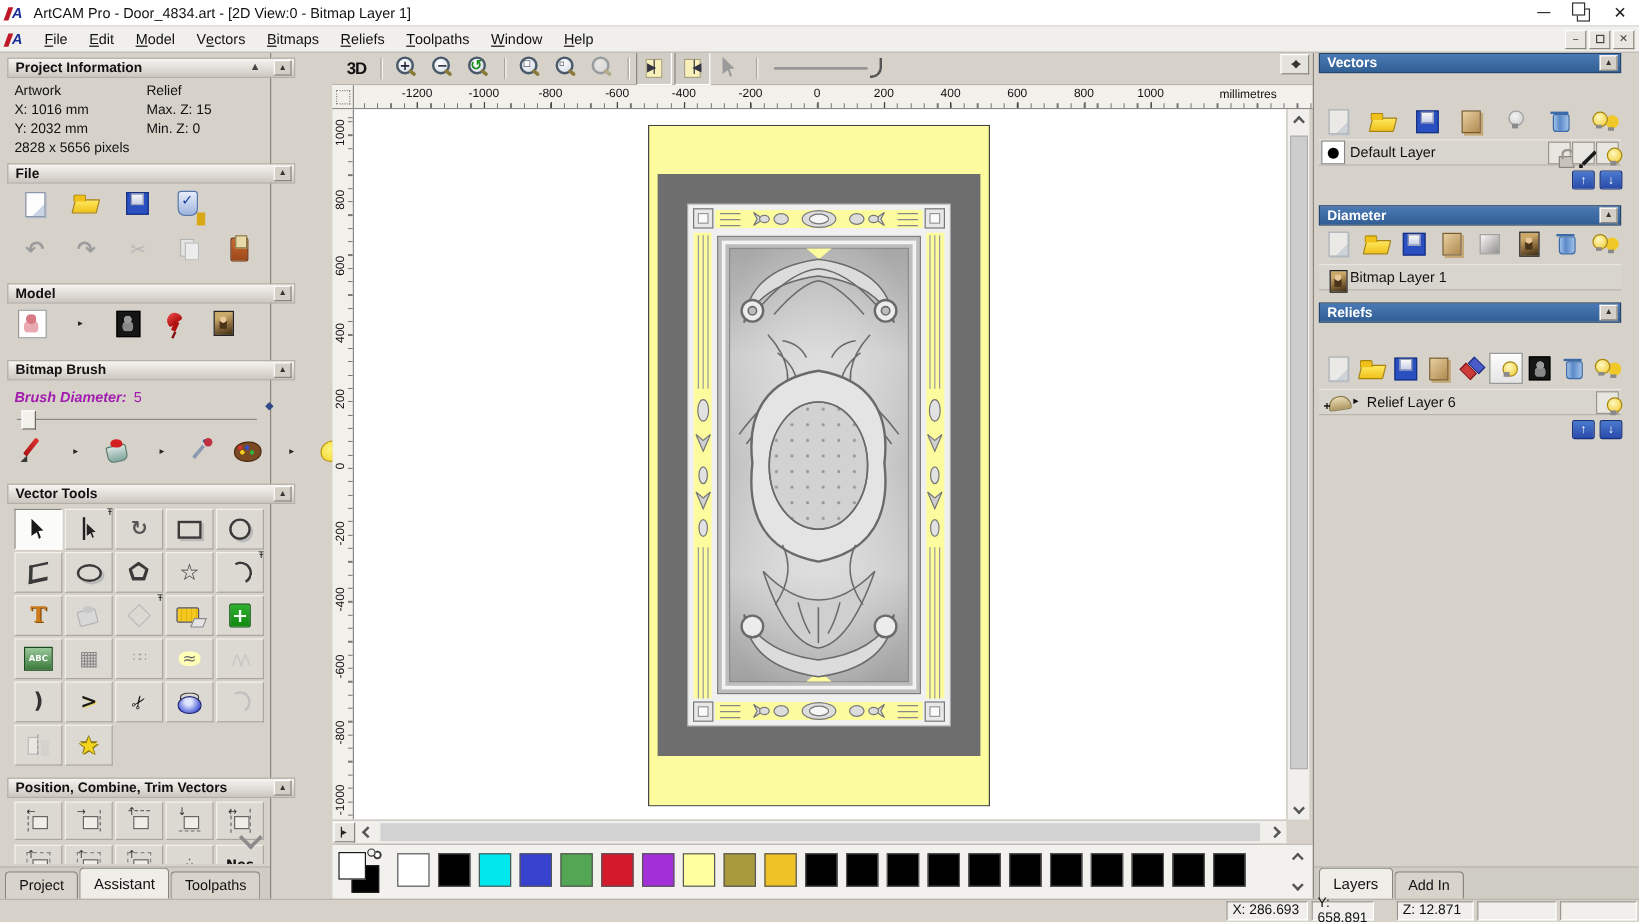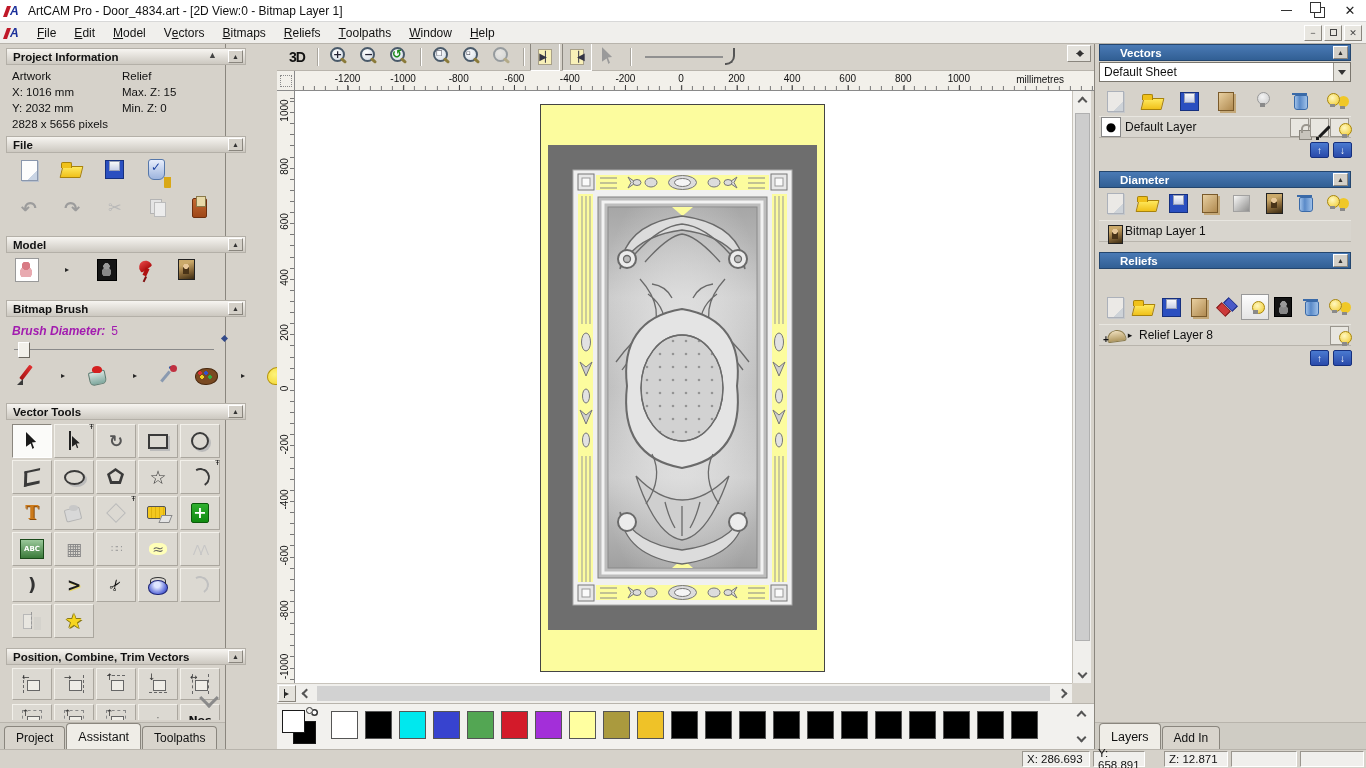--- a/index.html
+++ b/index.html
@@ -211,21 +211,21 @@
   #palette{position:absolute;left: 0;top:659px;width:817px;height:46px;background:#f2f1ee;border-top:1px solid #b8b4ac}
   #fgbg{position:absolute;left:3px;top:4px;width:50px;height:38px}
   #fgbg .fg{position:absolute;left:2px;top:2px;width:23px;height:23px;background:#fff;border:1.5px solid #1a1a1a;z-index:2}
   #fgbg .bg{position:absolute;left:13px;top:13px;width:23px;height:23px;background:#000;border:1.5px solid #1a1a1a}
   #fgbg .lnk{position:absolute;left:26px;top:-1px;width:7px;height:7px;border:1.5px solid #333;border-radius:50%;box-shadow:5px 2px 0 -1.5px #fff,5px 2px 0 0 #333}
   #swatches{position:absolute;left:54px;top:7px;display:flex;gap:7px}
   .sw{width:27px;height:28px;border:1px solid #555}
   #pscroll{position:absolute;left:795px;top:0;width:19px;height:46px}
   
   #rightpanel{position:absolute;left:1094px;top:44px;width:272px;height:705px;background:#d6d2ca;border-left:1px solid #8a867e;z-index:10}
-  .rhdr{position:absolute;left:4px;width:252px;height:17px;background:linear-gradient(#4a7ab5,#315f94);border:1px solid #24466e;display:flex;align-items:center;padding:0 2px 0 20px;font-size:11.5px;font-weight:700;color:#fff}
+  .rhdr{position:absolute;left:4px;width:252px;height:17px;background:linear-gradient(#4a7ab5,#315f94);border:1px solid #24466e;display:flex;align-items:center;padding:0 2px 0 6px;font-size:11.5px;font-weight:700;color:#fff}
   .rhdr .sp{flex:1}
   .dd{position:absolute;left:4px;width:252px;height:20px;background:#fff;border:1px solid #7a766e;display:flex;align-items:center;font-size:12px;color:#111;padding-left:4px}
   .dd .sp{flex:1}
   .ddbtn{width:17px;height:18px;background:#e4e2dc;border-left:1px solid #9a968e;display:flex;align-items:center;justify-content:center}
   .ddbtn::before{content:"";border-left:4px solid transparent;border-right:4px solid transparent;border-top:5px solid #333}
   .dd.focus .lbl{outline:1px dotted #555;outline-offset:1px}
   .ricons{position:absolute;left:6px;width:250px;display:flex;justify-content:space-between}
   .layerrow{position:absolute;left:4px;width:252px;height:22px;background:#d8d5ce;border-top:1px solid #e8e6e0;border-bottom:1px solid #b8b4ac;display:flex;align-items:center;font-size:12px;color:#111;gap:4px;padding:0 2px}
   .layerrow .ic{width:20px;height:20px}
   .layerrow .sp{flex:1}
@@ -775,25 +775,20 @@
     </div>
   </div>
 </div>
 
 <div id="rightpanel">
   <div class="rhdr" style="top:0">
     <span>Vectors</span>
       <span class="sp"></span>
     <span class="hdrbtn">▲</span>
   </div>
-  <div class="dd" style="top:18px">
-    <span class="lbl">Default Sheet</span>
-      <span class="sp"></span>
-    <span class="ddbtn"></span>
-  </div>
   <div class="ricons" style="top:44px">
       <span class="ic ic-new-gray"></span>
       <span class="ic ic-open-file"></span>
       <span class="ic ic-save-file"></span>
       <span class="ic ic-merge"></span>
       <span class="ic ic-lamp-gray"></span>
       <span class="ic ic-trash"></span>
       <span class="ic ic-bulbs"></span>
     </div>
   <div class="layerrow" style="top:72px">
@@ -848,21 +843,21 @@
       <span class="ic ic-bulb-card"></span>
       <span class="ic ic-bear-invert"></span>
       <span class="ic ic-trash"></span>
       <span class="ic ic-bulbs"></span>
     </div>
   <div class="layerrow" style="top:280px">
     <span class="ic ic-relief-layer"></span>
     <span class="ic ic-expander" style="width:10px">
         <i>▸</i>
       </span>
-    <span>Relief Layer 8</span>
+    <span>Relief Layer 6</span>
       <span class="sp"></span>
     <span class="lyrbtns">
         <span class="ic ic-bulb"></span>
       </span>
   </div>
   <div class="updown" style="top:306px;right:14px">
     <span class="udbtn">↑</span>
     <span class="udbtn">↓</span>
   </div>
 

